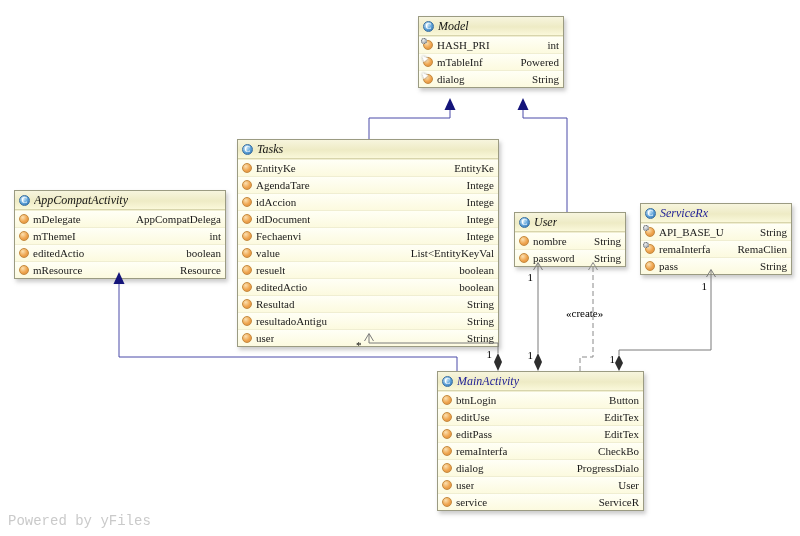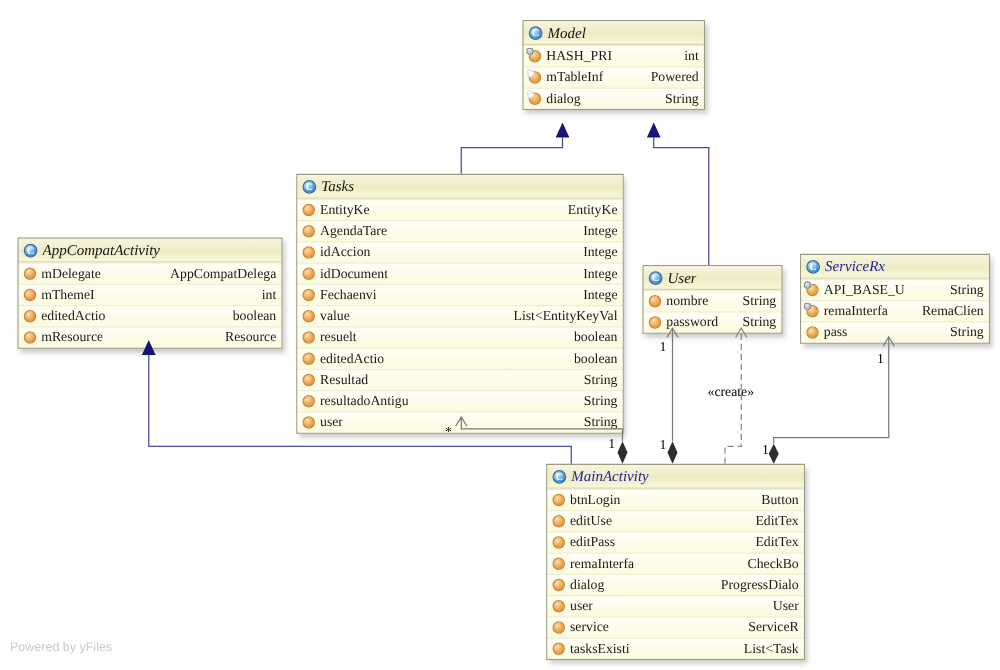--- a/index.html
+++ b/index.html
@@ -49,21 +49,21 @@
     border:1px dotted #5a6066;box-sizing:border-box;
   }
   .ov-mark{
     position:absolute;left:-3px;top:-3px;width:0;height:0;
     border-left:3px solid transparent;border-right:3px solid transparent;
     border-bottom:6px solid #ffffff;transform:rotate(-40deg);
     filter:drop-shadow(0 0 1px #8a8a8a);
   }
   .watermark{
     position:absolute;left:8px;top:513px;z-index:1;
-    font-family:Liberation Sans, sans-serif;font-size:10px;color:#CACACA;
+    font-family:Liberation Mono, monospace;font-size:14px;color:#CACACA;
   }
   svg text{font-family:"Liberation Serif", serif;font-size:11px;fill:#000;}
 </style>
 </head>
 <body>
 
 <svg class="edge-layer" width="800" height="536">
 
   <g>
     <polyline points="369,139 369,118 450,118 450,110" fill="none" stroke="#4B4BA8" stroke-width="1"></polyline>
@@ -304,20 +304,15 @@
   <div class="frow">
     <span class="ficon"></span>
     <span class="fname">user</span>
     <span class="ftype">User</span>
   </div>
   <div class="frow">
     <span class="ficon"></span>
     <span class="fname">service</span>
     <span class="ftype">ServiceR</span>
   </div>
-  <div class="frow">
-    <span class="ficon"></span>
-    <span class="fname">tasksExisti</span>
-    <span class="ftype">List&lt;Task</span>
-  </div>
 </div>
 
 <div class="watermark">Powered by yFiles</div>
 
 </body></html>

